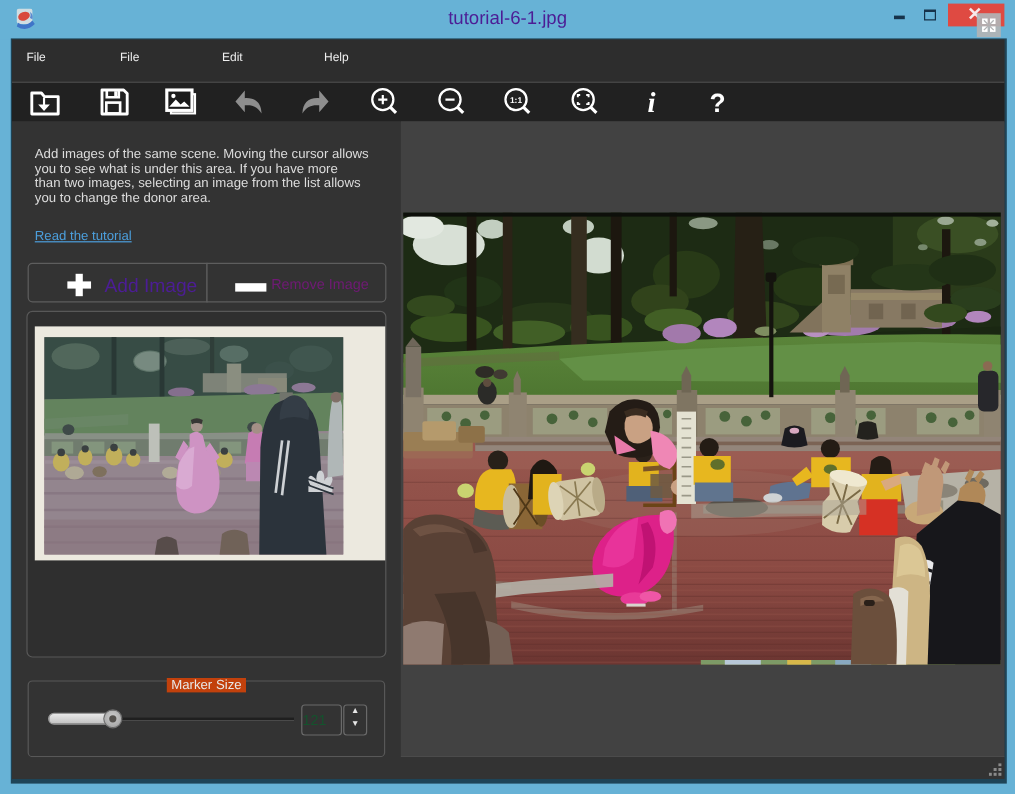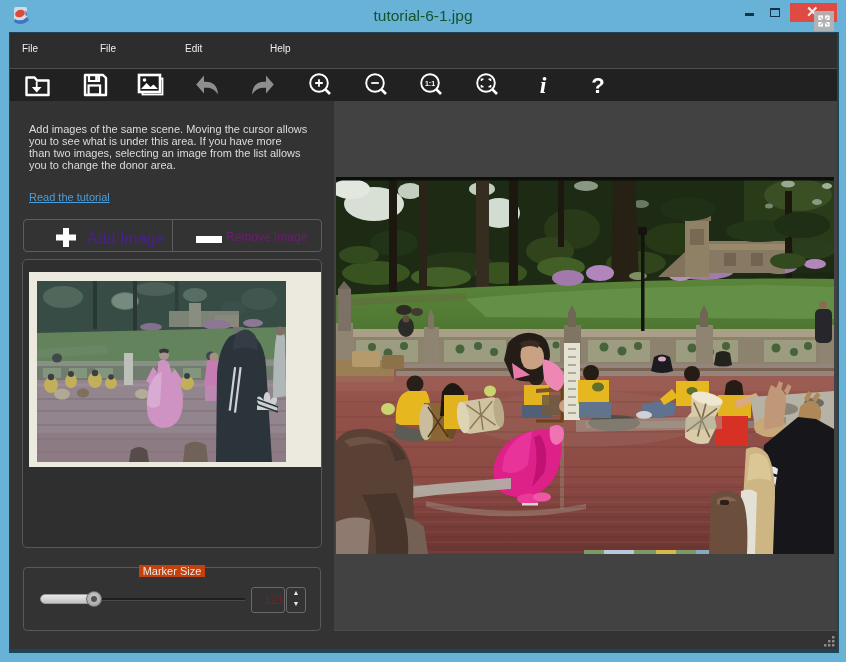--- a/index.html
+++ b/index.html
@@ -1,20 +1,20 @@
 <!DOCTYPE html>
 <html><head><meta charset="utf-8">
 <style>
   html,body{margin:0;padding:0;}
   body{width:846px;height:662px;position:relative;overflow:hidden;
        font-family:"Liberation Sans",sans-serif;background:#67b2d6;}
   .abs{position:absolute;}
   
   #titlebar{left:0;top:0;width:846px;height:33px;background:#67b2d6;}
-  #title{left:0;top:7px;width:846px;text-align:center;font-size:15.5px;color:#14532d;}
+  #title{left:0;top:7px;width:846px;text-align:center;font-size:15.5px;color:#4c1d95;}
   #btn-min{left:745px;top:13px;width:9px;height:3px;background:#16324a;}
   #btn-max{left:770px;top:8px;width:8px;height:6px;border:1.5px solid #16324a;border-top-width:2.5px;}
   #btn-close{left:790px;top:3px;width:47px;height:19px;background:#df4a42;}
   #close-x{left:806px;top:3px;width:18px;height:18px;color:#f7eaea;font-size:15px;font-weight:bold;}
   #badge{left:814px;top:11px;width:20px;height:20px;background:rgba(178,180,182,0.93);}
   
   #inner-edge{left:9px;top:32px;width:830px;height:621px;background:#1e4457;}
   #content{left:10px;top:33px;width:827px;height:616px;background:#333333;}
   
   #menubar{left:10px;top:33px;width:827px;height:35px;background:#2d2d2d;color:#efefef;font-size:10px;}
@@ -31,21 +31,21 @@
   #listbox{left:22px;top:259px;width:300px;height:289px;border:1px solid #585858;border-radius:5px;box-sizing:border-box;background:#2f2f2f;}
   #thumbframe{left:29px;top:272px;width:292px;height:195px;background:#ece9df;}
   
   #groupbox{left:23px;top:567px;width:298px;height:64px;border:1px solid #585858;border-radius:4px;box-sizing:border-box;}
   #grouplabel{left:0px;top:561px;width:344px;text-align:center;}
   #grouplabel span{background:#c2410c;padding:0 4px;color:#e8e8e8;font-size:11px;}
   #slider-track{left:41px;top:598px;width:204px;height:2px;background:#1f1f1f;border-bottom:1px solid #4a4a4a;}
   #slider-fill{left:40px;top:594px;width:58px;height:10px;background:linear-gradient(#e8e8e8,#c2c2c2);border-radius:5px;border:1px solid #9a9a9a;box-sizing:border-box;}
   #slider-handle{left:86px;top:591px;width:16px;height:16px;border-radius:50%;background:radial-gradient(circle at 50% 40%,#cfcfcf,#9a9a9a);border:1px solid #6e6e6e;box-sizing:border-box;}
   #slider-dot{left:91px;top:596px;width:6px;height:6px;border-radius:50%;background:#55524e;}
-  #numbox{left:251px;top:587px;width:34px;height:26px;border:1px solid #6a6a6a;border-radius:3px;box-sizing:border-box;color:#7f1d1d;font-size:12px;text-align:right;line-height:24px;}
+  #numbox{left:251px;top:587px;width:34px;height:26px;border:1px solid #6a6a6a;border-radius:3px;box-sizing:border-box;color:#14532d;font-size:12px;text-align:left;line-height:24px;}
   #spinner{left:286px;top:587px;width:20px;height:26px;border:1px solid #6a6a6a;border-radius:3px;box-sizing:border-box;}
   #spinner .sp{position:absolute;left:0;width:18px;height:12px;color:#e8e8e8;font-size:7px;text-align:center;}
   
   #canvas{left:334px;top:101px;width:503px;height:529px;background:#424242;}
   #statusline{left:334px;top:630px;width:503px;height:1px;background:#4b4b4b;}
   #statusbar{left:10px;top:631px;width:827px;height:18px;background:#333333;}
   #photo{left:336px;top:177px;width:498px;height:377px;}
 </style></head>
 <body>
   <div class="abs" id="titlebar"></div>

